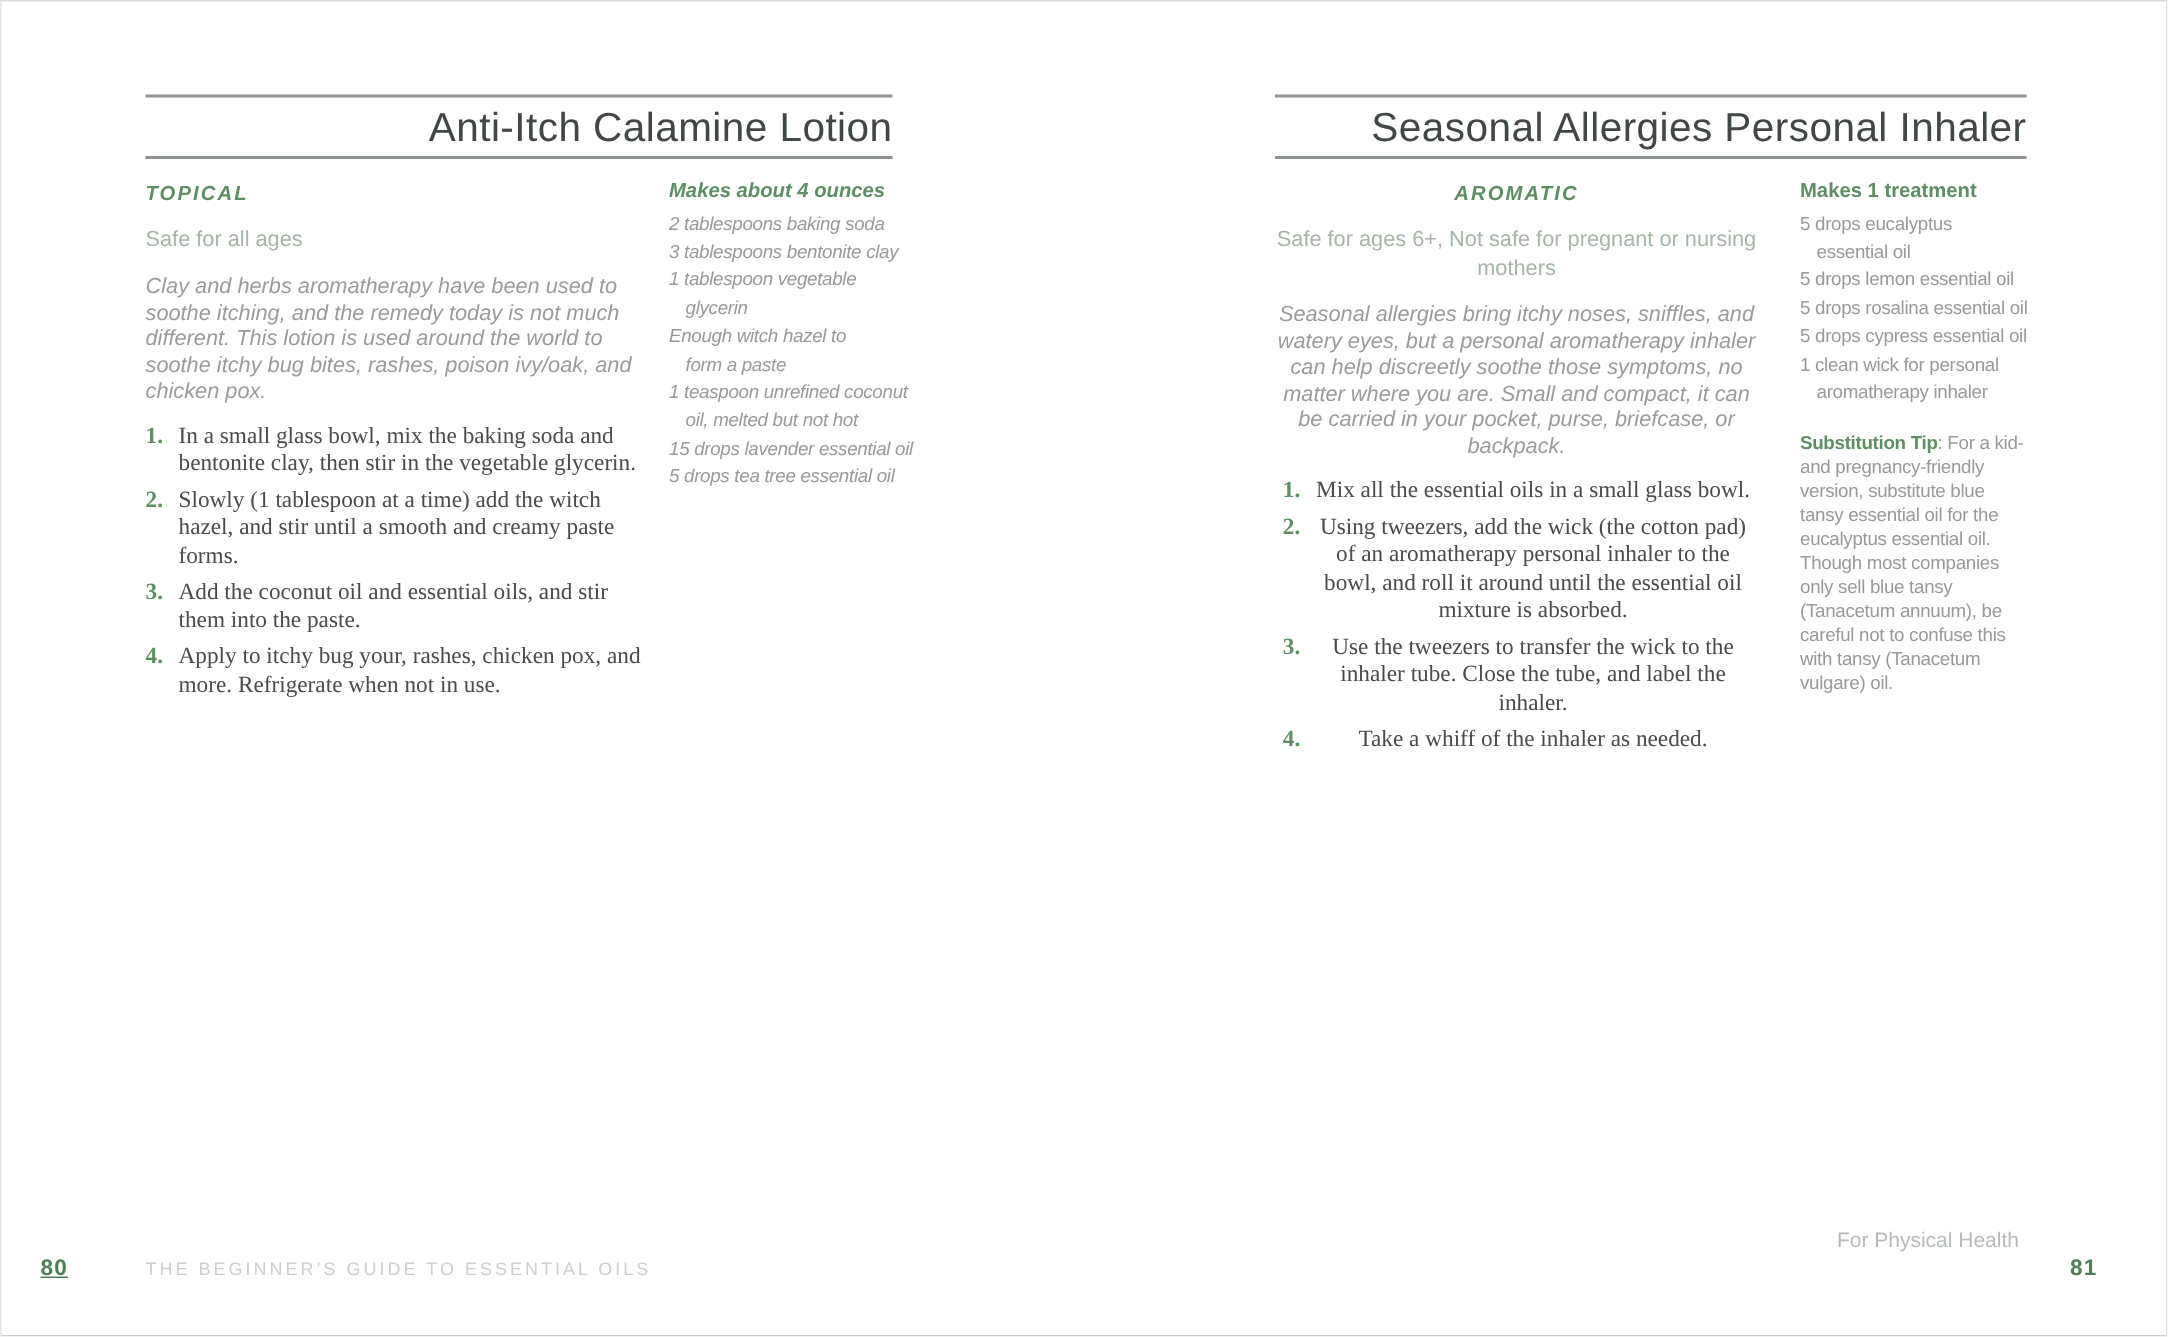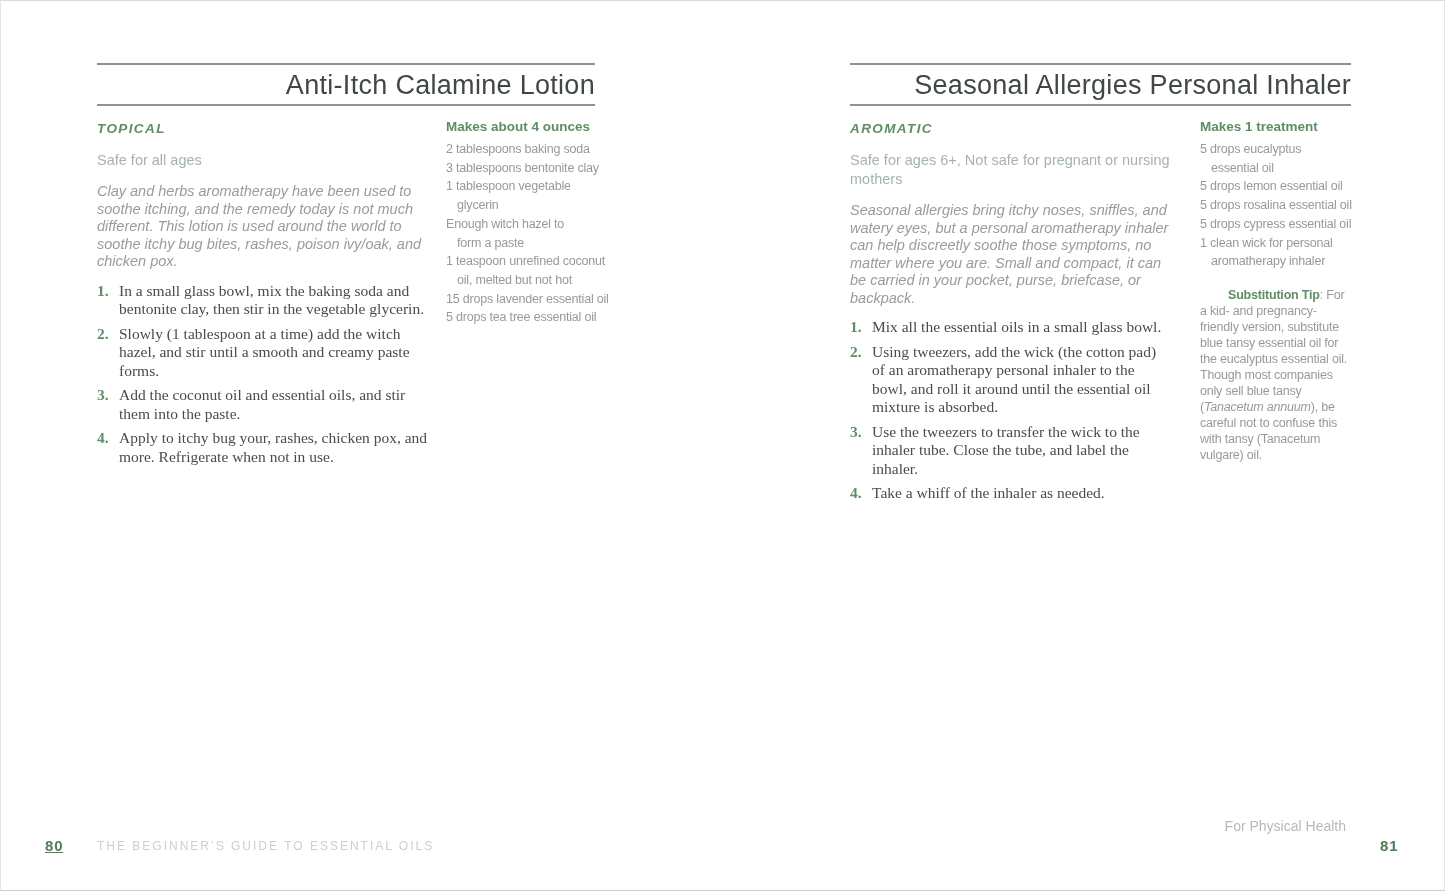--- a/index.html
+++ b/index.html
@@ -23,23 +23,23 @@
     border-bottom: 2px solid #8e958f;
     padding: 5px 0 4px 0;
   }
   .title {
     font-size: 27px; font-weight: 400; color: #414844;
     letter-spacing: 0.3px; line-height: 30px; text-align: right;
   }
 
   .columns { display: flex; margin-top: 15px; }
   .page.left  .main-col { width: 340px; }
-  .page.right .main-col { width: 322px; }
+  .page.right .main-col { width: 322px; text-align: center; }
   .side-col { position: absolute; top: 56px; width: 190px; }
-  .page.left  .side-col { left: 349px; }
+  .page.left  .side-col { left: 349px; font-style: italic; }
   .page.right .side-col { left: 350px; }
 
   .method {
     color: #5e8e63; font-style: italic; font-weight: bold;
     font-size: 13.5px; letter-spacing: 1.4px; line-height: 16px;
   }
   .safety {
     margin-top: 14px; color: #a5b5a6;
     font-size: 14.5px; line-height: 19px;
   }
@@ -67,28 +67,28 @@
     letter-spacing: -0.2px;
     white-space: pre-line;
     padding-left: 11px; text-indent: -11px;
   }
 
   .tip {
     margin-top: 16px; width: 152px;
     color: #999999; font-size: 12.5px; line-height: 16px;
     letter-spacing: -0.2px;
   }
-  .tip-label { color: #5e8e63; font-weight: bold; margin-left: 28px; }
-  .tip-italic { font-style: italic; }
+  .tip-label { color: #5e8e63; font-weight: bold; }
+  .tip-italic { }
 
   .footer-pagenum {
     position: absolute; top: 836px;
     color: #4e7e53; font-weight: bold; font-size: 15px; letter-spacing: 0.8px;
   }
-  .footer-pagenum.pn-left  { left: 44px; text-decoration: underline; }
+  .footer-pagenum.pn-left  { left: 26px; text-decoration: underline; }
   .footer-pagenum.pn-right { left: 1379px; }
   .footer-booktitle {
     position: absolute; left: 96px; top: 838px;
     color: #cbd0cd; font-weight: normal; font-size: 12px;
     letter-spacing: 2px; text-transform: uppercase;
   }
   .footer-section {
     position: absolute; top: 817px; right: 98px;
     color: #b5bbb7; font-size: 14px;
   }

